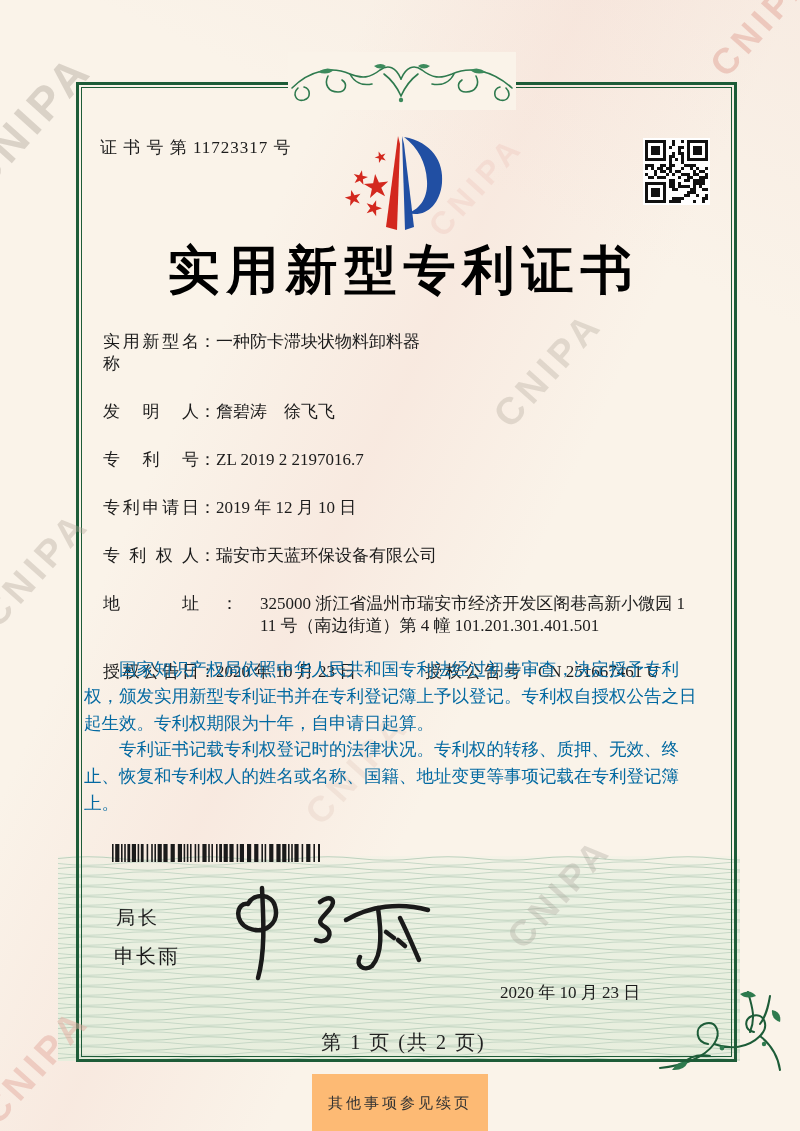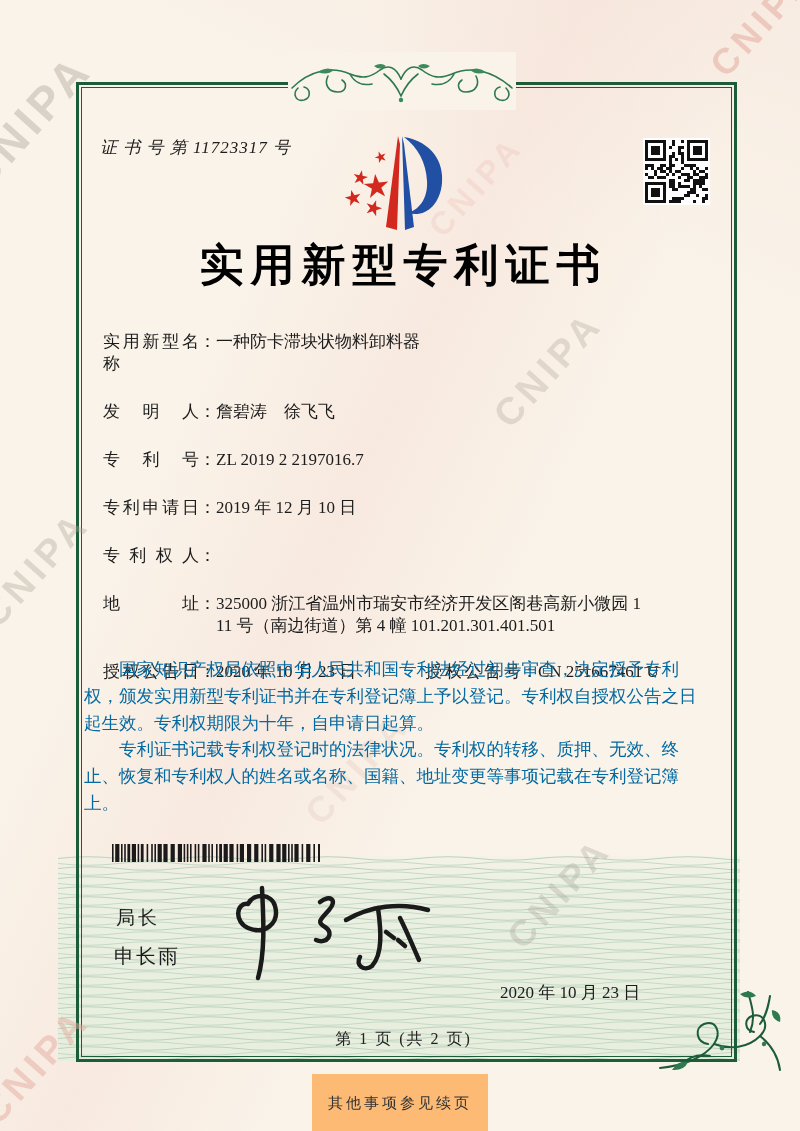--- a/index.html
+++ b/index.html
@@ -11,41 +11,41 @@
         background:linear-gradient(205deg,rgba(240,214,206,.25) 0%,rgba(246,216,206,0) 22%);}
   .wm{position:absolute;z-index:4;font-family:"Liberation Sans","DejaVu Sans",sans-serif;
       font-weight:bold;letter-spacing:5px;transform:rotate(-48deg);white-space:nowrap;pointer-events:none;}
   .band{position:absolute;left:58px;top:856px;width:682px;height:205px;z-index:1;}
   .frame{position:absolute;left:76px;top:82px;width:655px;height:974px;z-index:3;
          border:3px solid #1d5c38;pointer-events:none;}
   .frame:after{content:"";position:absolute;inset:2px;border:1px solid #1d5c38;}
   .orn-top{position:absolute;left:288px;top:52px;width:228px;height:58px;z-index:4;background:#faf3e9;}
   .orn-br{position:absolute;left:652px;top:986px;width:136px;height:88px;z-index:5;}
   .content{position:absolute;inset:0;z-index:5;}
-  .certno{position:absolute;left:100px;top:136px;font-size:17px;letter-spacing:1px;font-style:italic;}
+  .certno{position:absolute;left:100px;top:136px;font-size:17px;letter-spacing:1px;}
   .qr{position:absolute;left:643px;top:138px;width:67px;height:67px;background:#fff;padding:0;}
   .logo{position:absolute;left:330px;top:128px;width:140px;height:110px;}
   .star{position:absolute;color:#d3281e;font-family:"DejaVu Sans",sans-serif;line-height:1;display:block;}
   .title{position:absolute;left:76px;top:236px;width:655px;text-align:center;
-         font-size:44px;font-weight:bold;letter-spacing:7px;color:#000;}
+         font-size:52px;font-weight:bold;letter-spacing:7px;color:#000;}
   .fields{position:absolute;left:103px;top:331px;width:615px;font-size:17px;}
   .frow{display:flex;margin-bottom:26px;line-height:22px;}
   .flabel{display:inline-block;width:96px;text-align:justify;text-align-last:justify;flex:none;}
   .fcolon{flex:none;}
   .fval{flex:1;}
   .grantrow{display:flex;line-height:22px;}
   .grantgrp{display:flex;width:322px;flex:none;justify-content:space-between;}
   .paras{position:absolute;left:84px;top:656px;width:614px;font-size:17.5px;line-height:26.8px;color:#0369a1;}
   .paras p{margin:0;text-indent:2em;}
   .barcode{position:absolute;left:112px;top:844px;width:208px;height:18px;}
   .sigtitle{position:absolute;left:116px;top:905px;font-size:19px;letter-spacing:3px;}
   .signame{position:absolute;left:114px;top:943px;font-size:20px;letter-spacing:2px;}
   .sigscript{position:absolute;left:228px;top:878px;width:215px;height:108px;}
   .issuedate{position:absolute;left:450px;top:981px;width:240px;text-align:center;font-size:17px;}
-  .pageno{position:absolute;left:76px;top:1029px;width:655px;text-align:center;font-size:16px;letter-spacing:2px;color:#222;}
+  .pageno{position:absolute;left:76px;top:1029px;width:655px;text-align:center;font-size:20px;letter-spacing:2px;color:#222;}
   .contnote{position:absolute;left:0;top:1074px;width:800px;text-align:center;}
   .contnote span{display:inline-block;background:#fdba74;padding:20px 16px;font-size:15px;letter-spacing:3px;color:#333;}
 </style>
 </head>
 <body>
 
 <div class="page">
 
   <div class="wash"></div>
   <div class="wash2"></div>
@@ -282,22 +282,23 @@
         <span class="fval">ZL 2019 2 2197016.7</span>
       </div>
       <div class="frow">
         <span class="flabel">专利申请日</span>
           <span class="fcolon">：</span>
         <span class="fval">2019 年 12 月 10 日</span>
       </div>
       <div class="frow">
         <span class="flabel">专利权人</span>
           <span class="fcolon">：</span>
-      </div>
-      <div class="frow" style="margin-bottom:24px;">
+        <span class="fval">瑞安市天蓝环保设备有限公司</span>
+      </div>
+      <div class="frow" style="margin-bottom:24px;gap:22px;">
         <span class="flabel">地址</span>
           <span class="fcolon">：</span>
         <span class="fval"><span>325000 浙江省温州市瑞安市经济开发区阁巷高新小微园 1</span><br>
         <span>11 号（南边街道）第 4 幢 101.201.301.401.501</span></span>
       </div>
       <div class="grantrow">
         <span class="grantgrp">
           <span class="flabel">授权公告日</span>
             <span class="fcolon">：</span>
           <span class="fval">2020 年 10 月 23 日</span>

